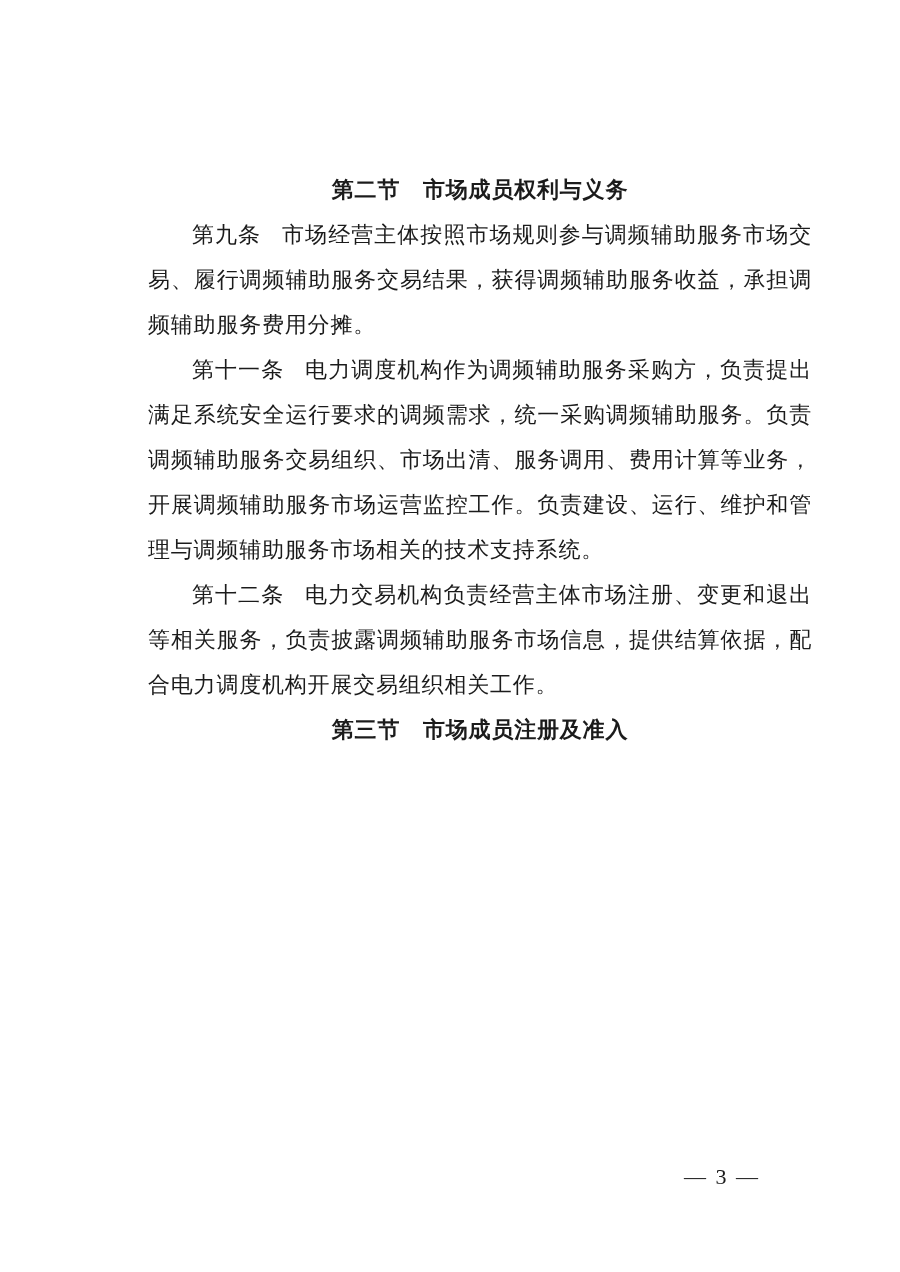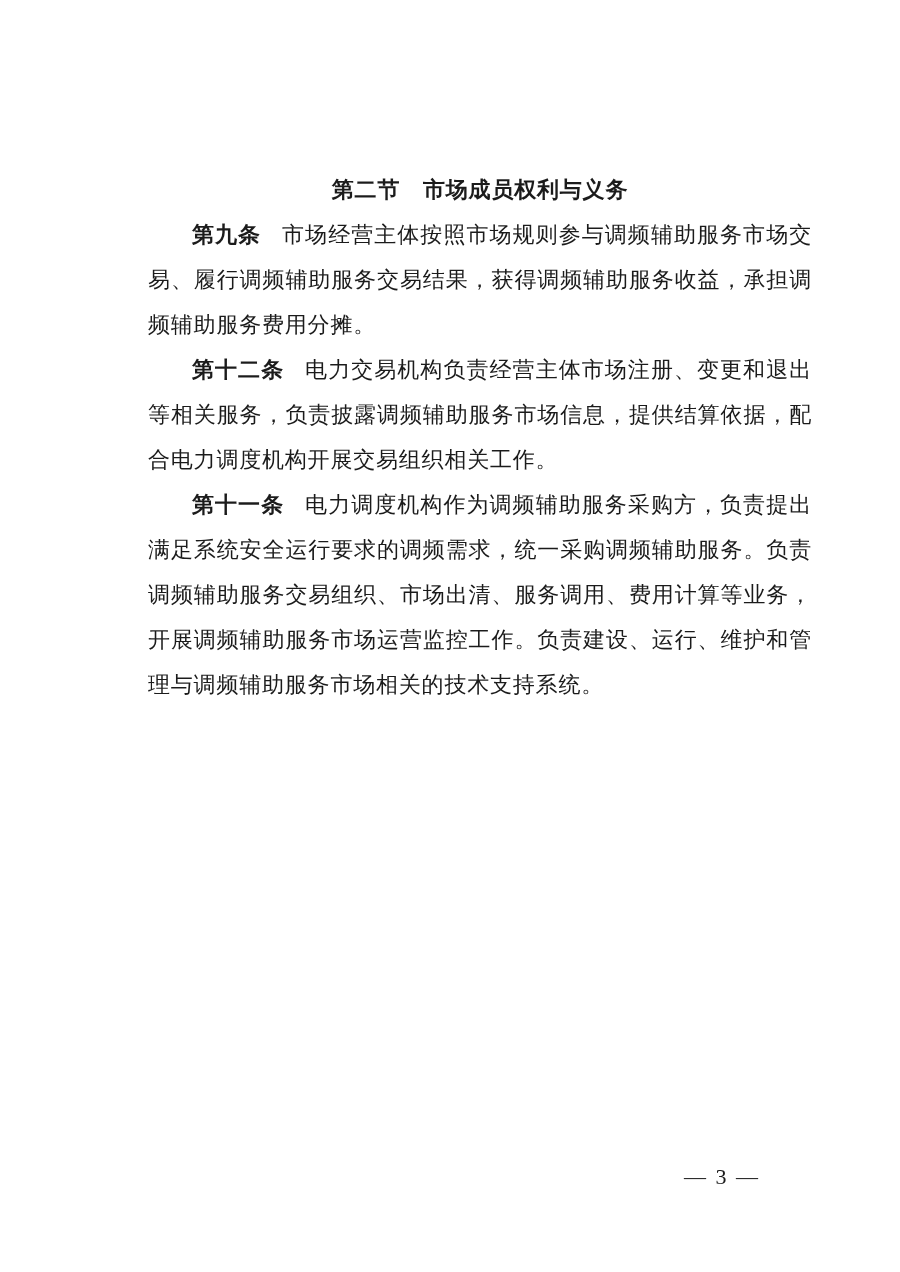--- a/index.html
+++ b/index.html
@@ -33,21 +33,21 @@
     font-weight: 700;
     text-align: center;
     text-indent: 0;
     letter-spacing: 0.8px;
   }
   .para {
     margin: 0;
     text-indent: 2em;
   }
   .article-label {
-    font-weight: 700;
+    font-weight: 400;
     font-family: "Liberation Sans", "DejaVu Sans", sans-serif;
     margin-right: 0.95em;
   }
   .page-footer {
     position: absolute;
     top: 1163px;
     right: 140px;
     font-size: 22px;
     line-height: 28px;
     letter-spacing: 2px;
@@ -58,22 +58,23 @@
 <body>
 
 <div class="page">
   <div class="content">
 
     <h2 class="section-heading">第二节　市场成员权利与义务</h2>
 
     <p class="para"><span class="article-label">第九条</span><span>市场经营主体按照市场规则参与调频辅助服务市场交易、履行调频辅助服务交易结果，获得调频辅助服务收益，承担调频辅助服务费用分摊。</span></p>
 
 
+    <p class="para"><span class="article-label">第十一条</span><span>电力调度机构作为调频辅助服务采购方，负责提出满足系统安全运行要求的调频需求，统一采购调频辅助服务。负责调频辅助服务交易组织、市场出清、服务调用、费用计算等业务，开展调频辅助服务市场运营监控工作。负责建设、运行、维护和管理与调频辅助服务市场相关的技术支持系统。</span></p>
+
     <p class="para"><span class="article-label">第十二条</span><span>电力交易机构负责经营主体市场注册、变更和退出等相关服务，负责披露调频辅助服务市场信息，提供结算依据，配合电力调度机构开展交易组织相关工作。</span></p>
 
-    <p class="para"><span class="article-label">第十一条</span><span>电力调度机构作为调频辅助服务采购方，负责提出满足系统安全运行要求的调频需求，统一采购调频辅助服务。负责调频辅助服务交易组织、市场出清、服务调用、费用计算等业务，开展调频辅助服务市场运营监控工作。负责建设、运行、维护和管理与调频辅助服务市场相关的技术支持系统。</span></p>
-
+    <h2 class="section-heading">第三节　市场成员注册及准入</h2>
 
 
   </div>
 
   <div class="page-footer">— 3 —</div>
 </div>
 
 </body></html>

